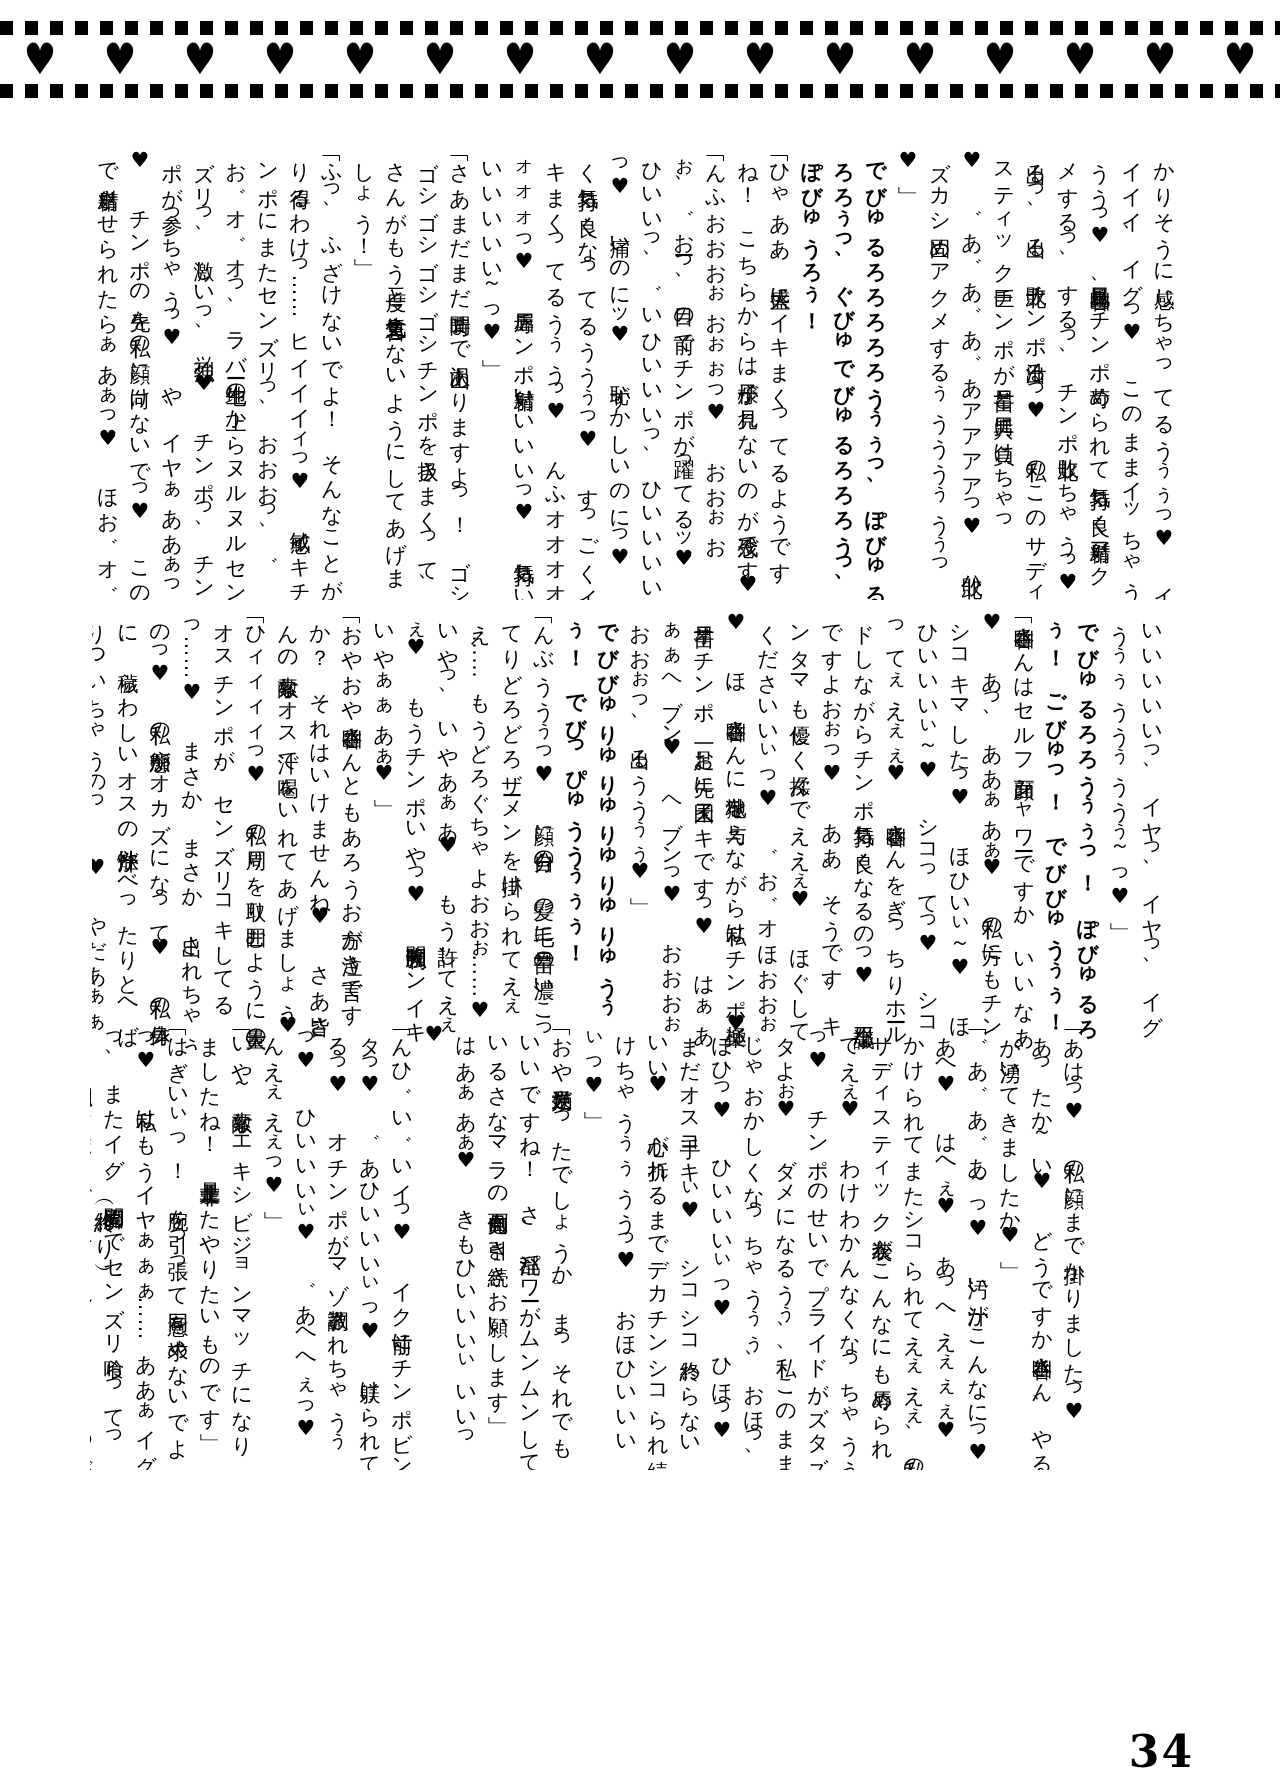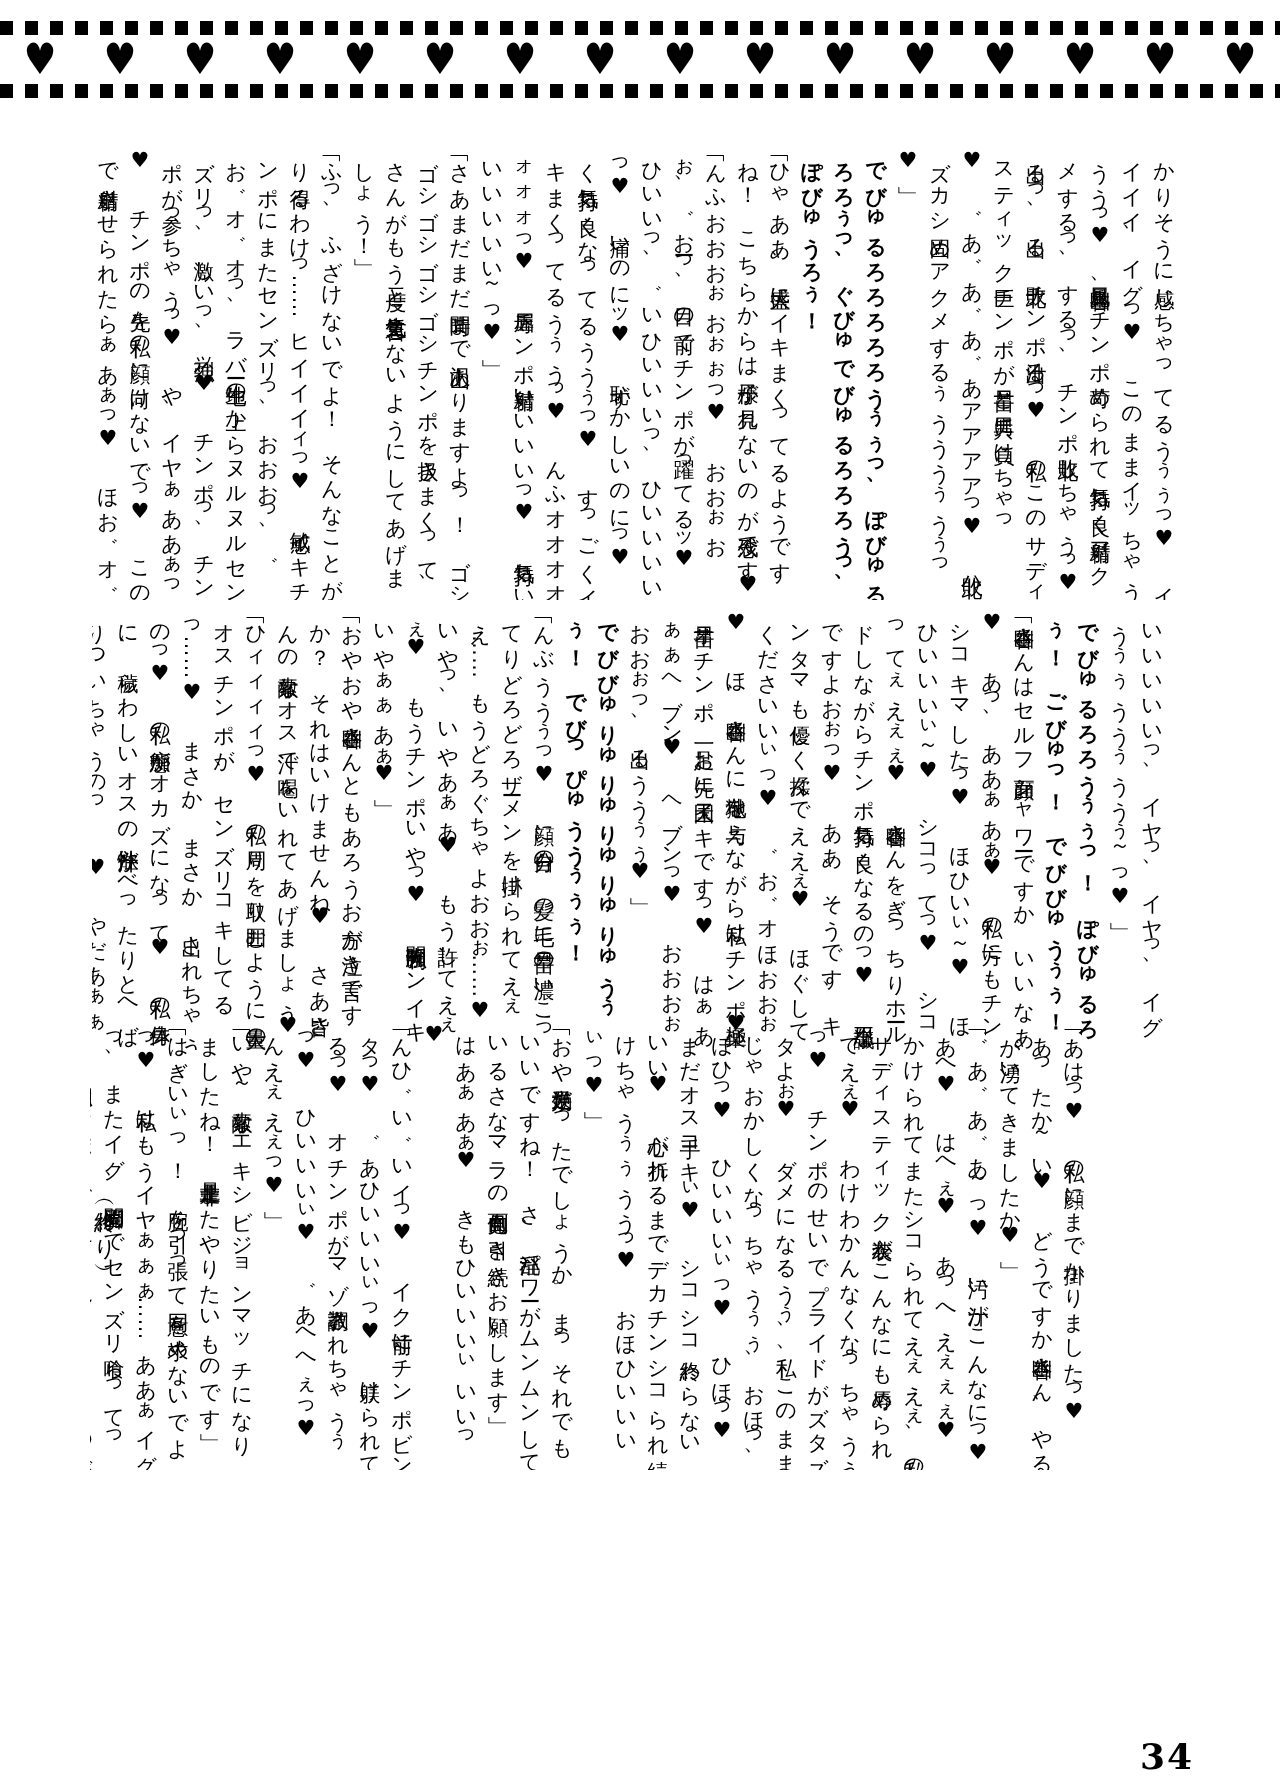--- a/index.html
+++ b/index.html
@@ -85,21 +85,21 @@
     letter-spacing: 2px;
   }
 
   
   .page-number {
     position: absolute;
     right: 86px;
     bottom: 14px;
     font-family: "DejaVu Serif", serif;
     font-weight: 700;
-    font-size: 36px;
+    font-size: 44px;
     letter-spacing: 2px;
   }
 </style>
 </head>
 <body>
 
 <div class="page">
 
   <header class="deco-header">
     <div class="checker-row top"></div>

